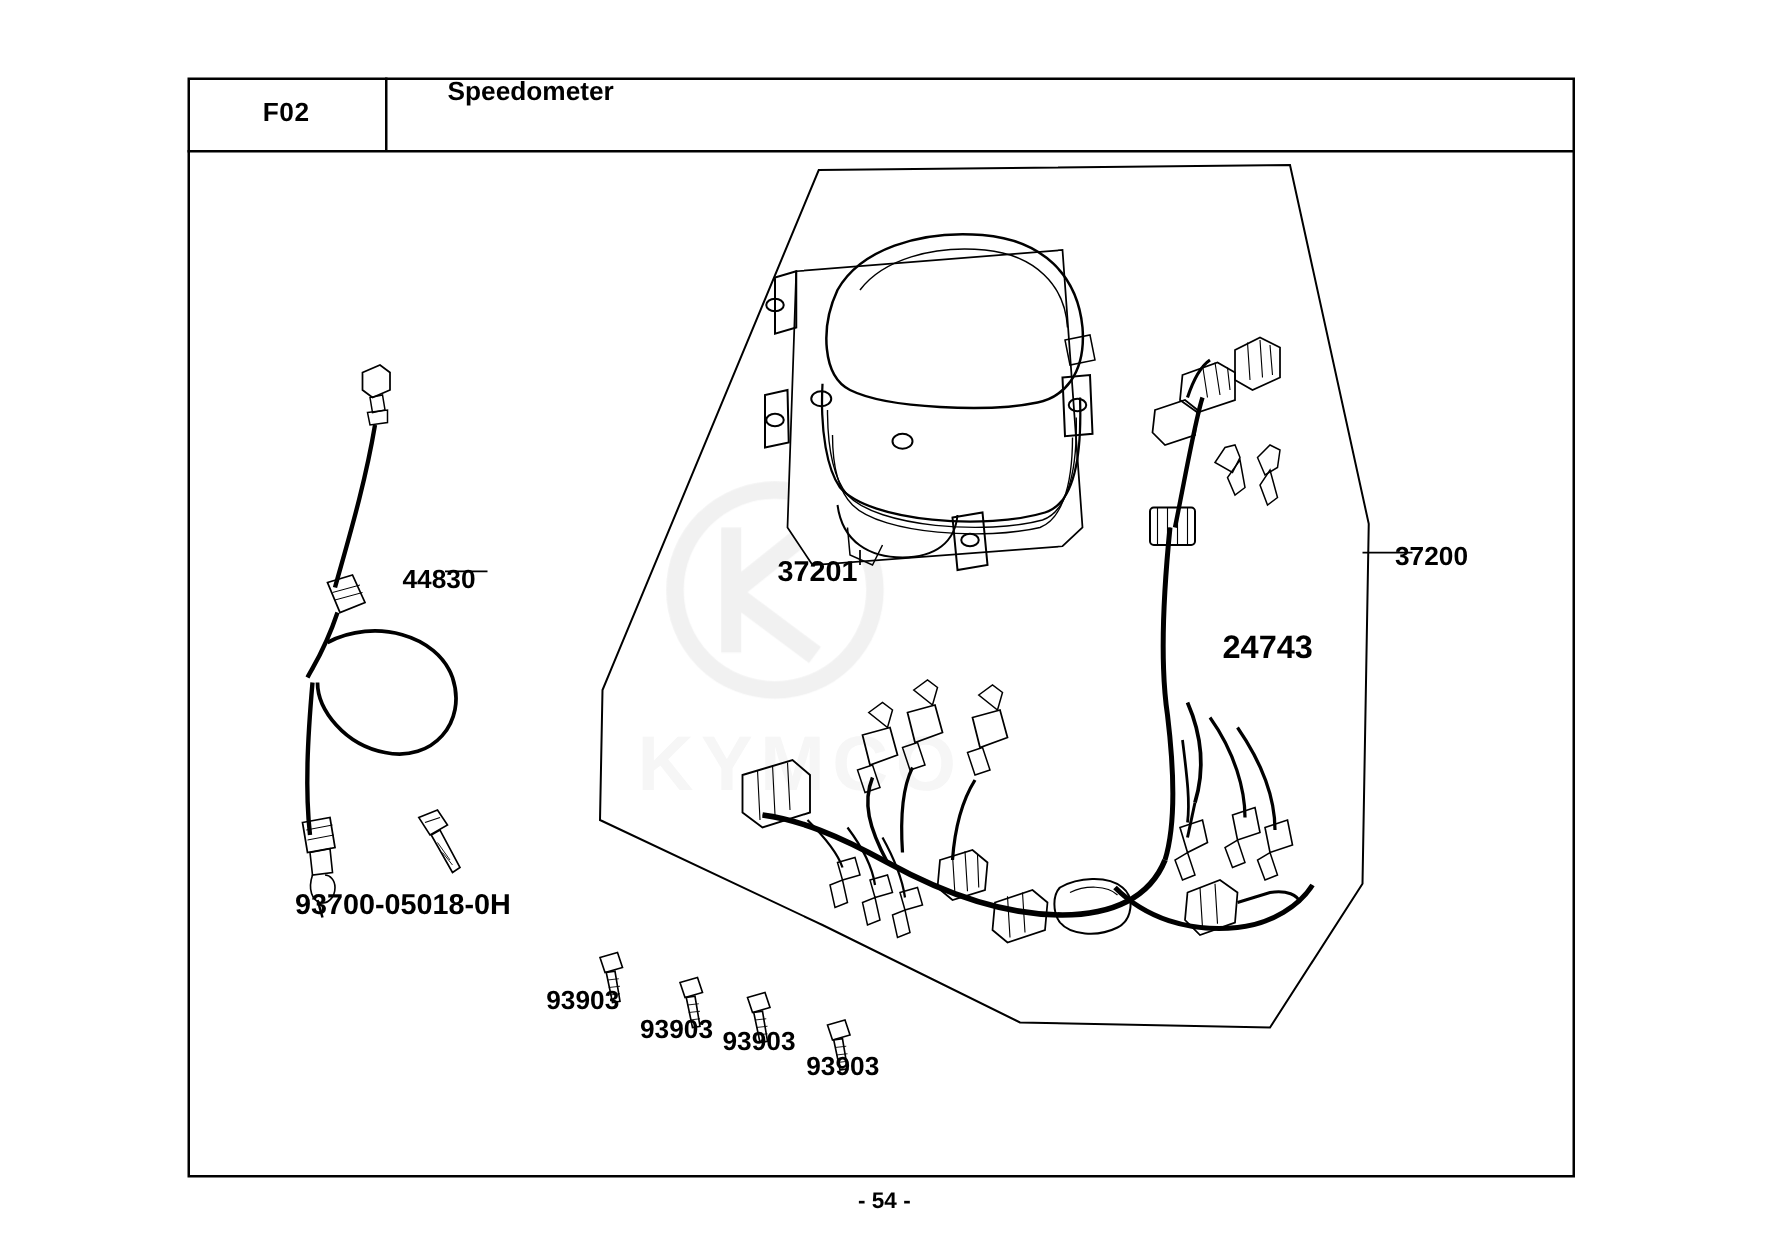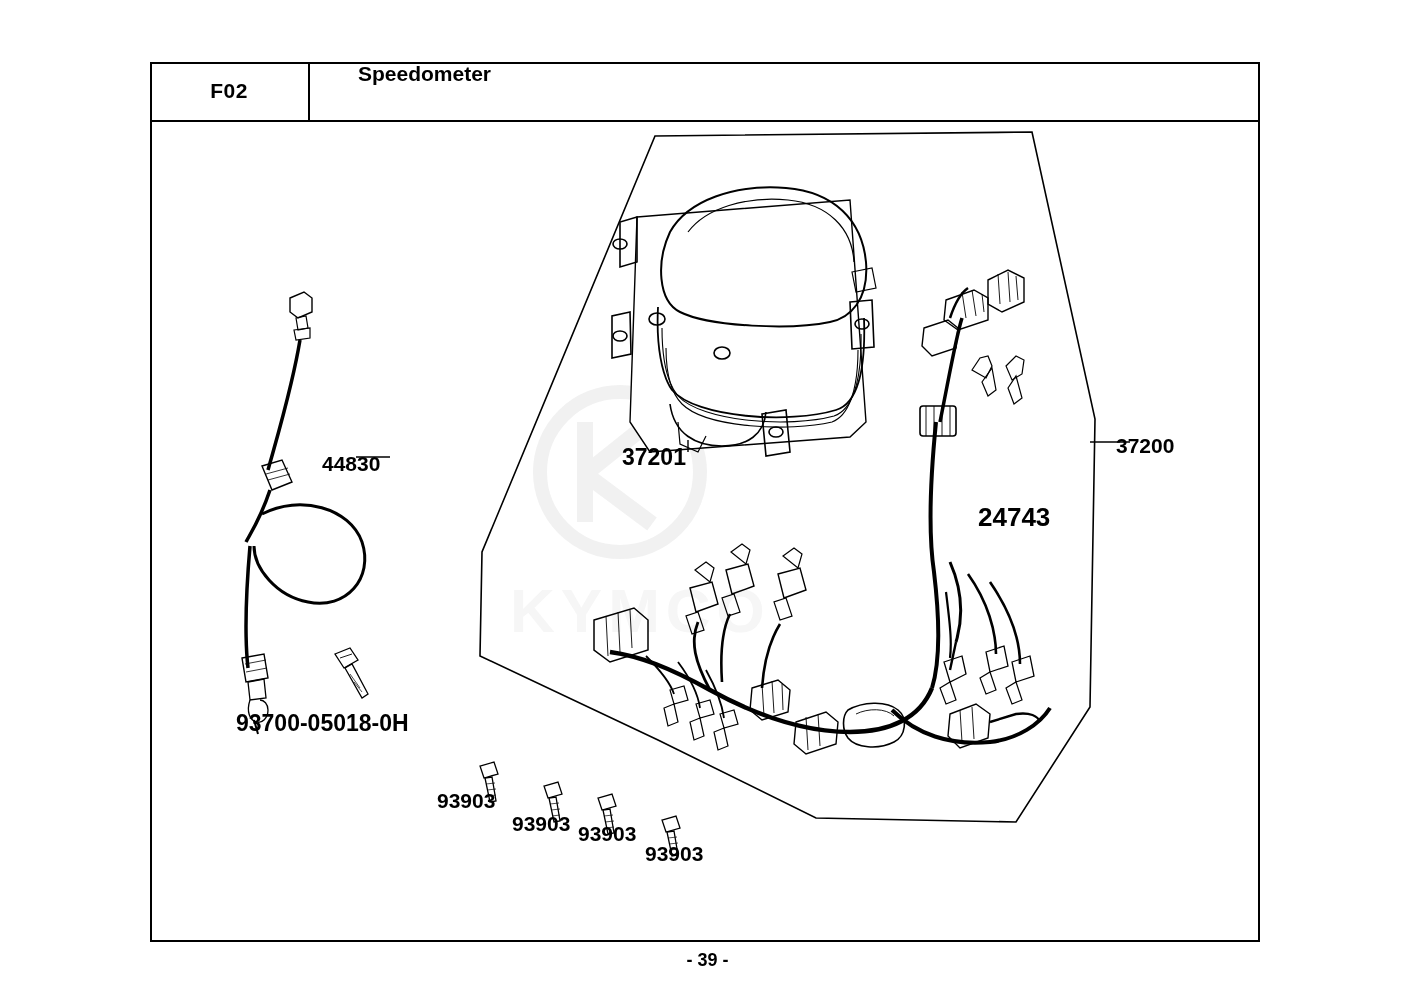--- a/index.html
+++ b/index.html
@@ -339,15 +339,15 @@
   <div class="label lbl-44830">44830</div>
   <div class="label lbl-93700">93700-05018-0H</div>
   <div class="label lbl-37201">37201</div>
   <div class="label lbl-37200">37200</div>
   <div class="label lbl-37224">24743</div>
   <div class="label lbl-93903a">93903</div>
   <div class="label lbl-93903b">93903</div>
   <div class="label lbl-93903c">93903</div>
   <div class="label lbl-93903d">93903</div>
 
-  <div class="page-num">- 39 -</div>
+  <div class="page-num">- 54 -</div>
 
 </div>
 
 </body></html>

